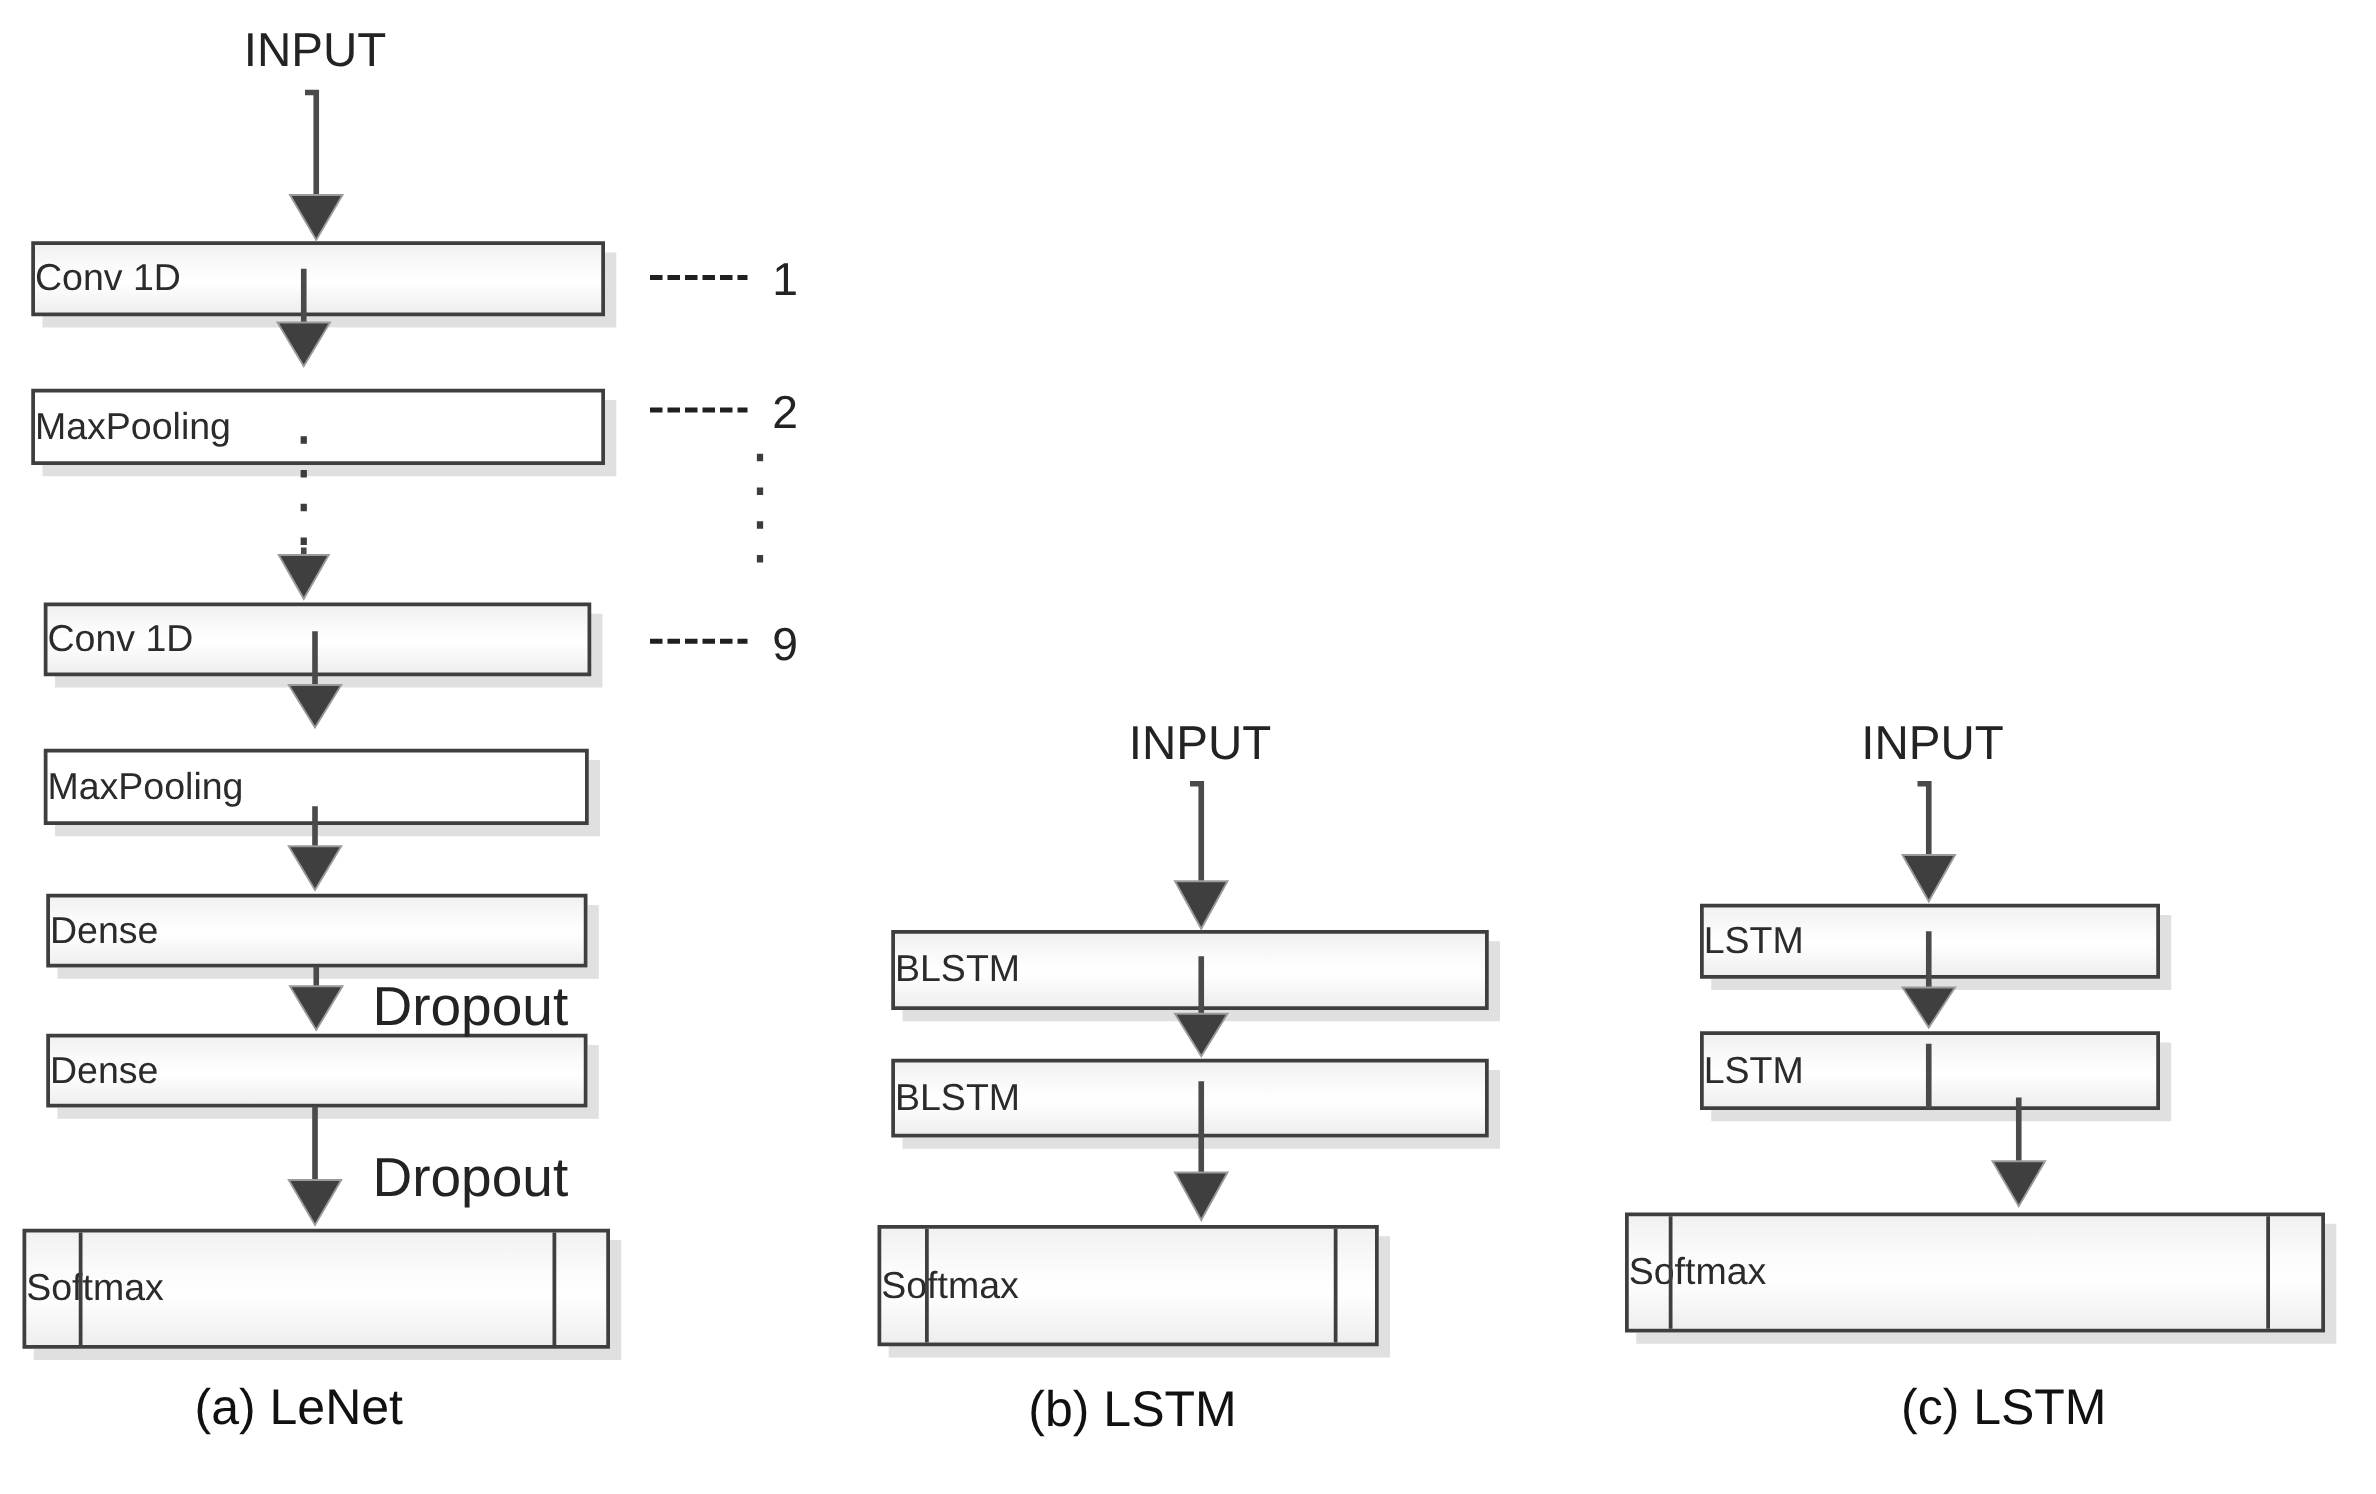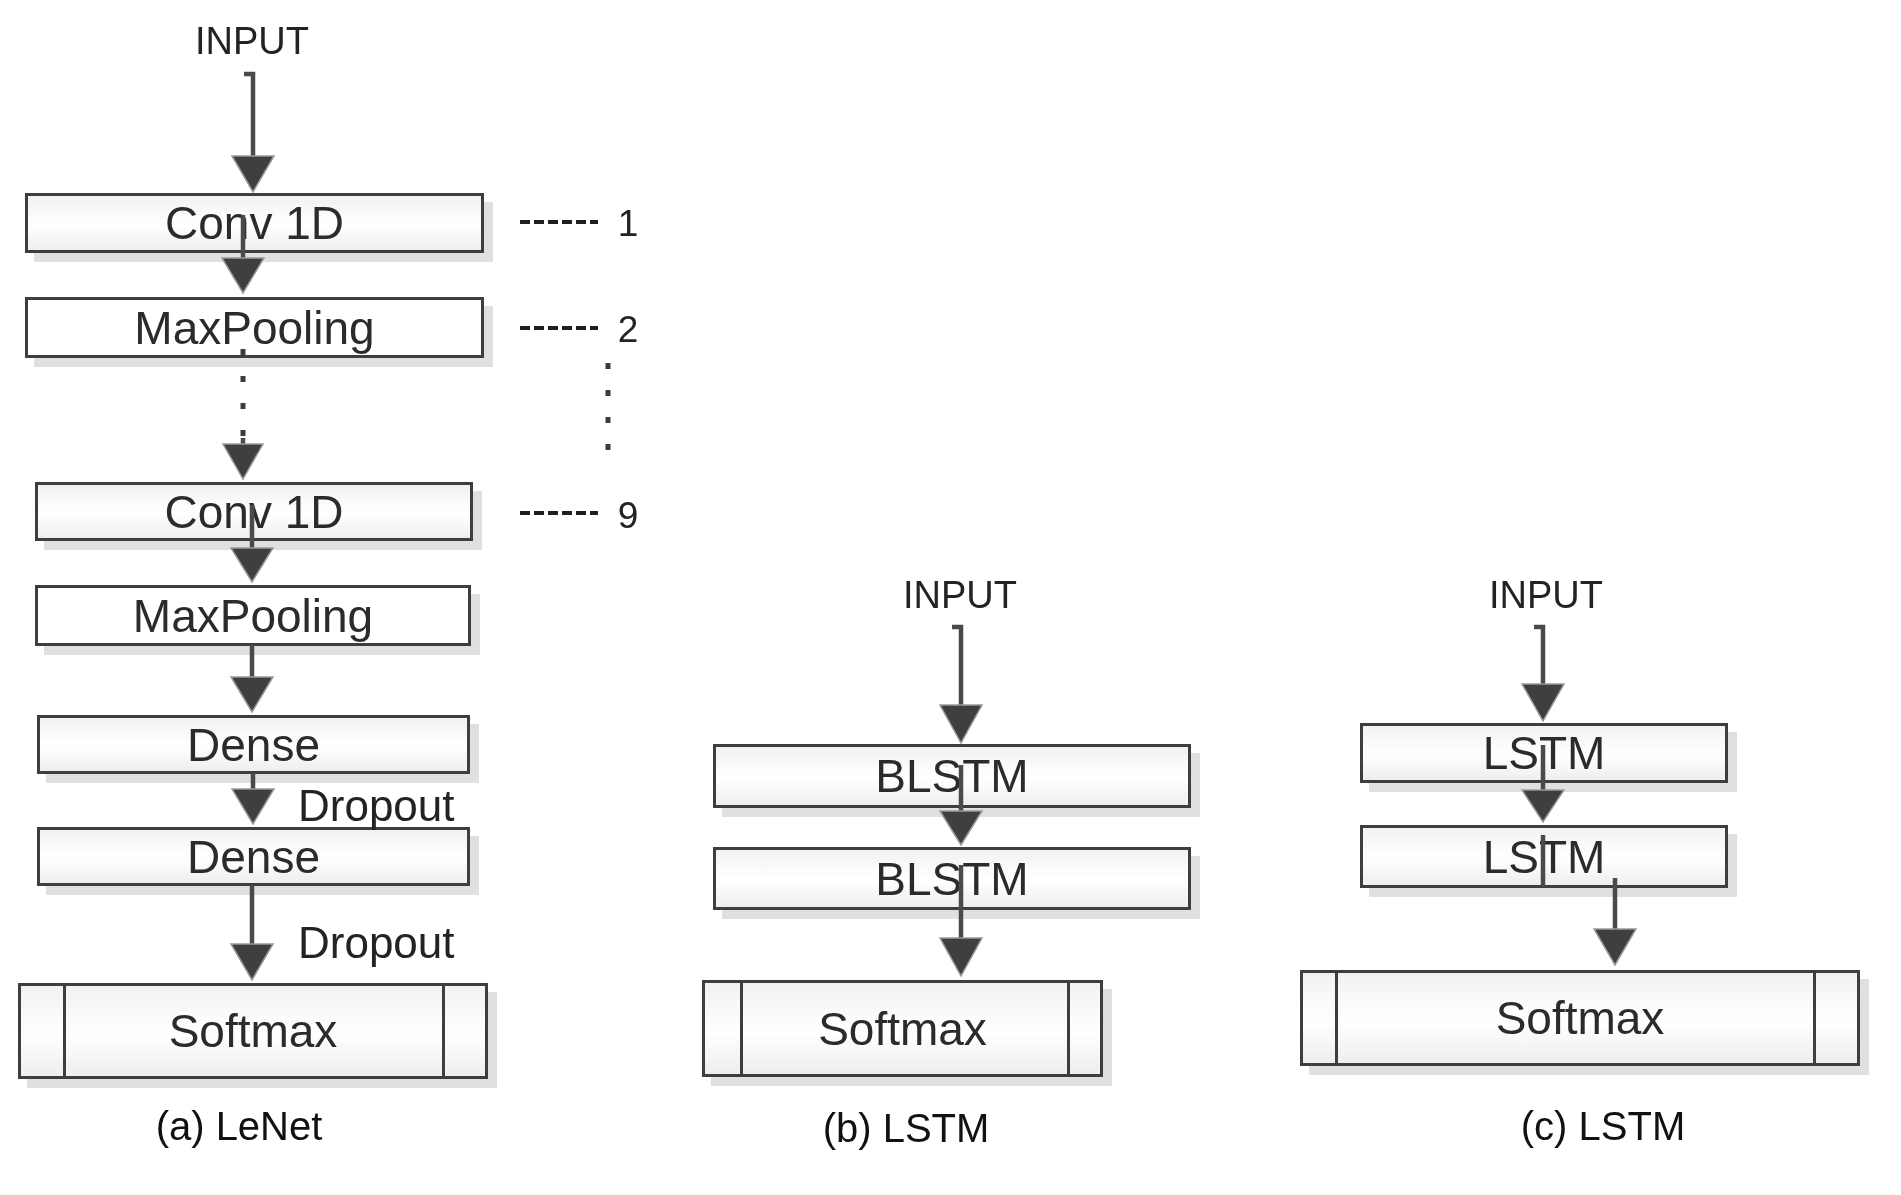--- a/index.html
+++ b/index.html
@@ -10,25 +10,25 @@
     font-family:"Liberation Sans", sans-serif;
     color:#262626;
     overflow:hidden;
   }
   .box{
     position:absolute;
     box-sizing:border-box;
     border:3px solid #3e3e3e;
     background:linear-gradient(180deg,#f1f1f1 0%,#fbfbfb 35%,#ffffff 55%,#eeeeee 100%);
     box-shadow:9px 9px 0 #e0e0e0;
-    display:flex;align-items:center;justify-content:center;
-    font-size:46px;
+    display:flex;align-items:center;
+    font-size:30px;
     color:#2b2b2b;
   }
-  .box.plain{background:#ffffff;}
+  .box.plain{background:#ffffff;margin-top:14px;}
   .vline{
     position:absolute;top:0;bottom:0;width:3px;background:#3e3e3e;
   }
   .txt{
     position:absolute;
     display:flex;align-items:flex-start;justify-content:center;
     text-align:center;
     color:#232323;
     white-space:nowrap;
   }

